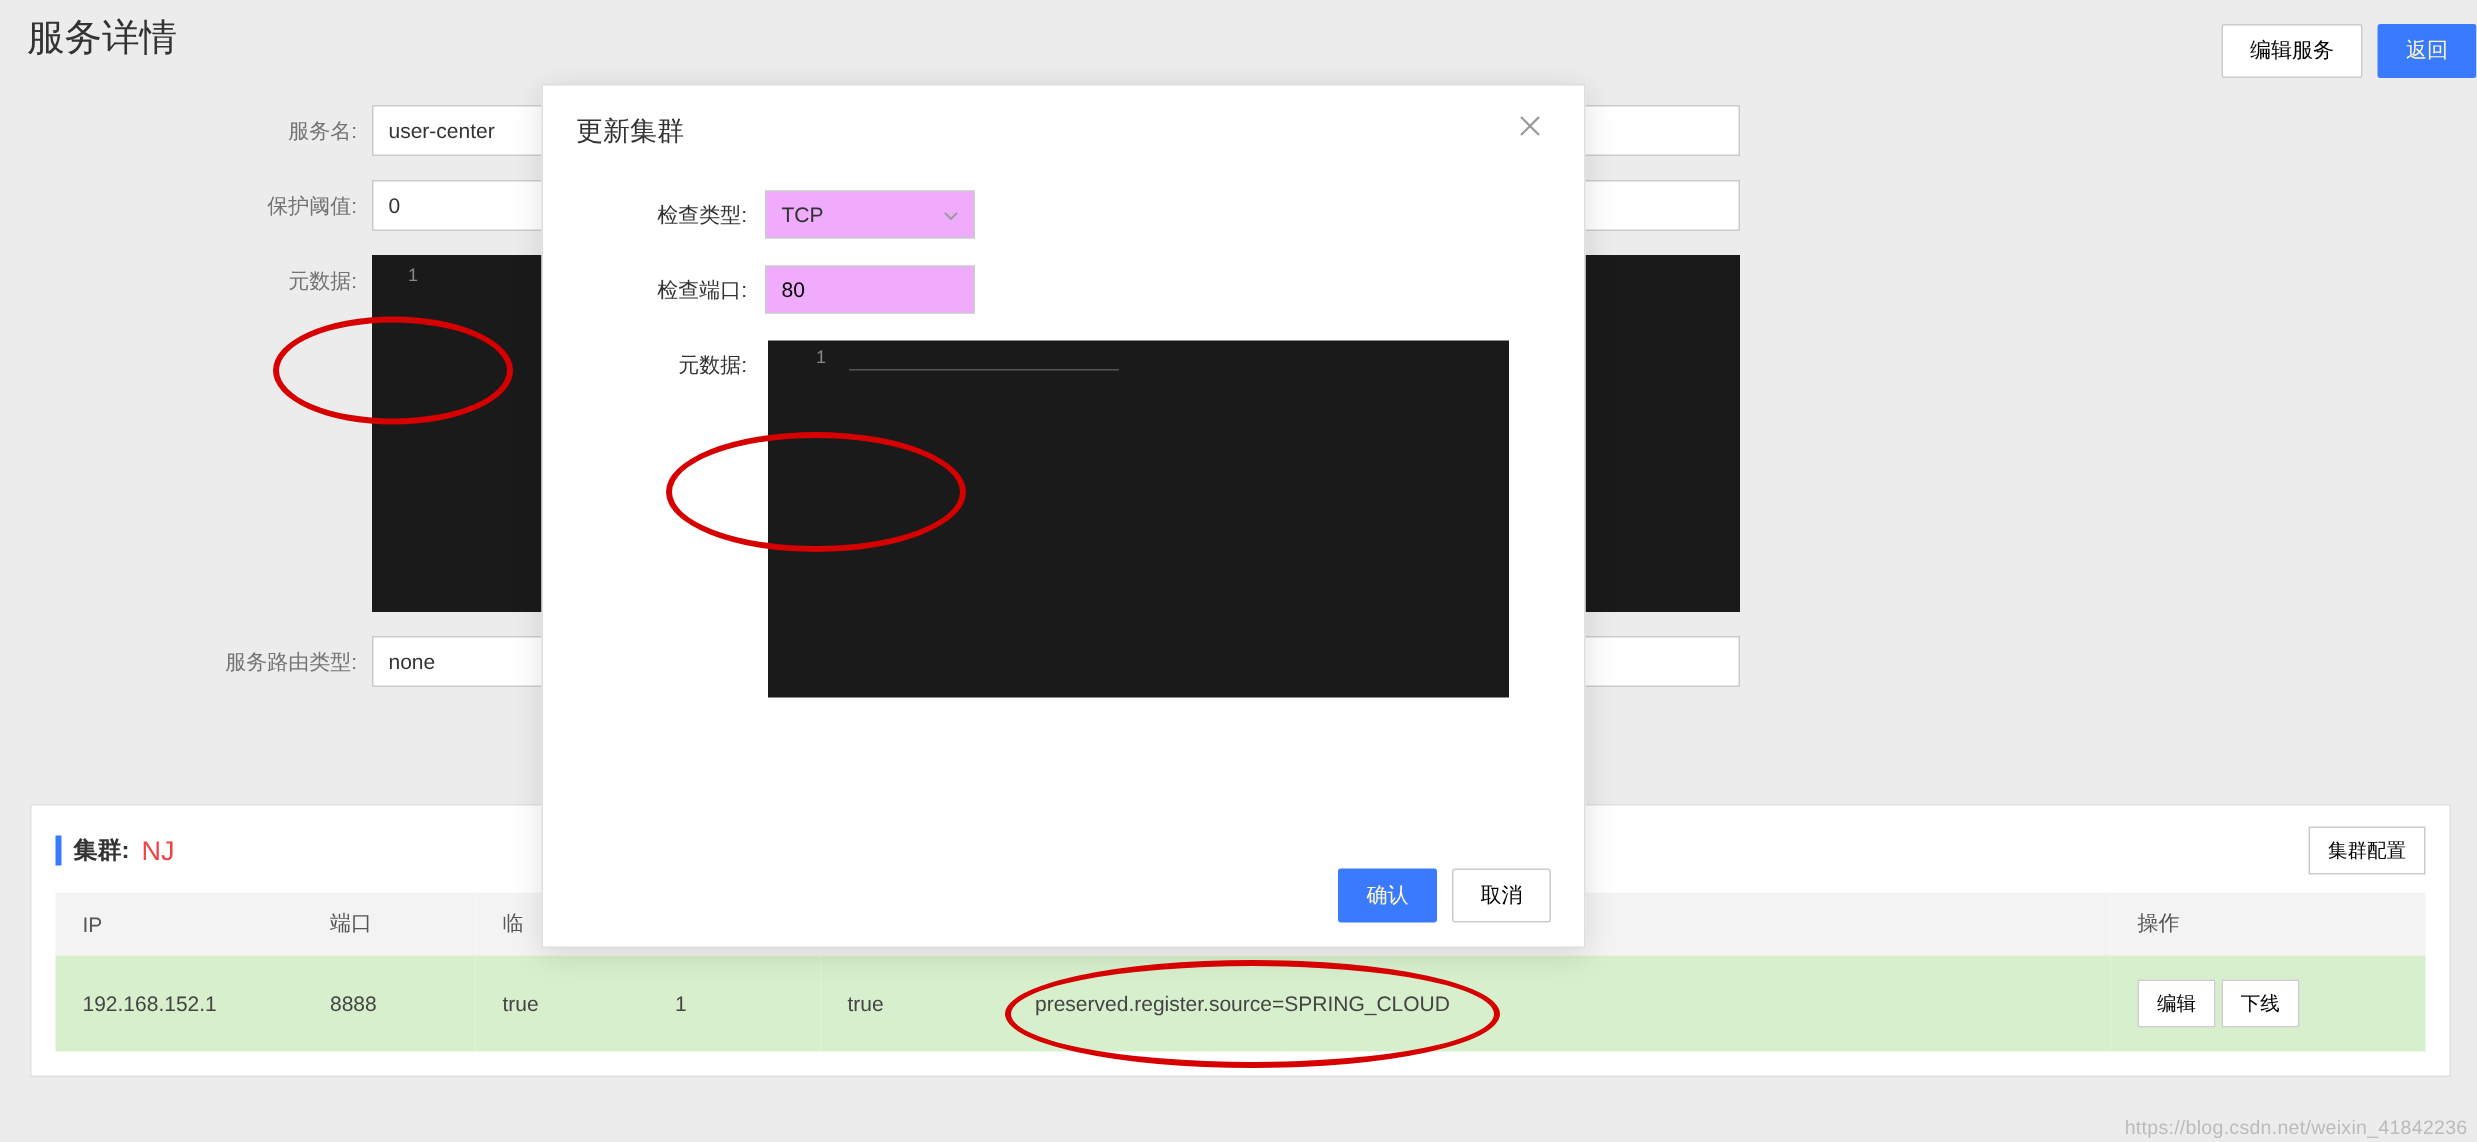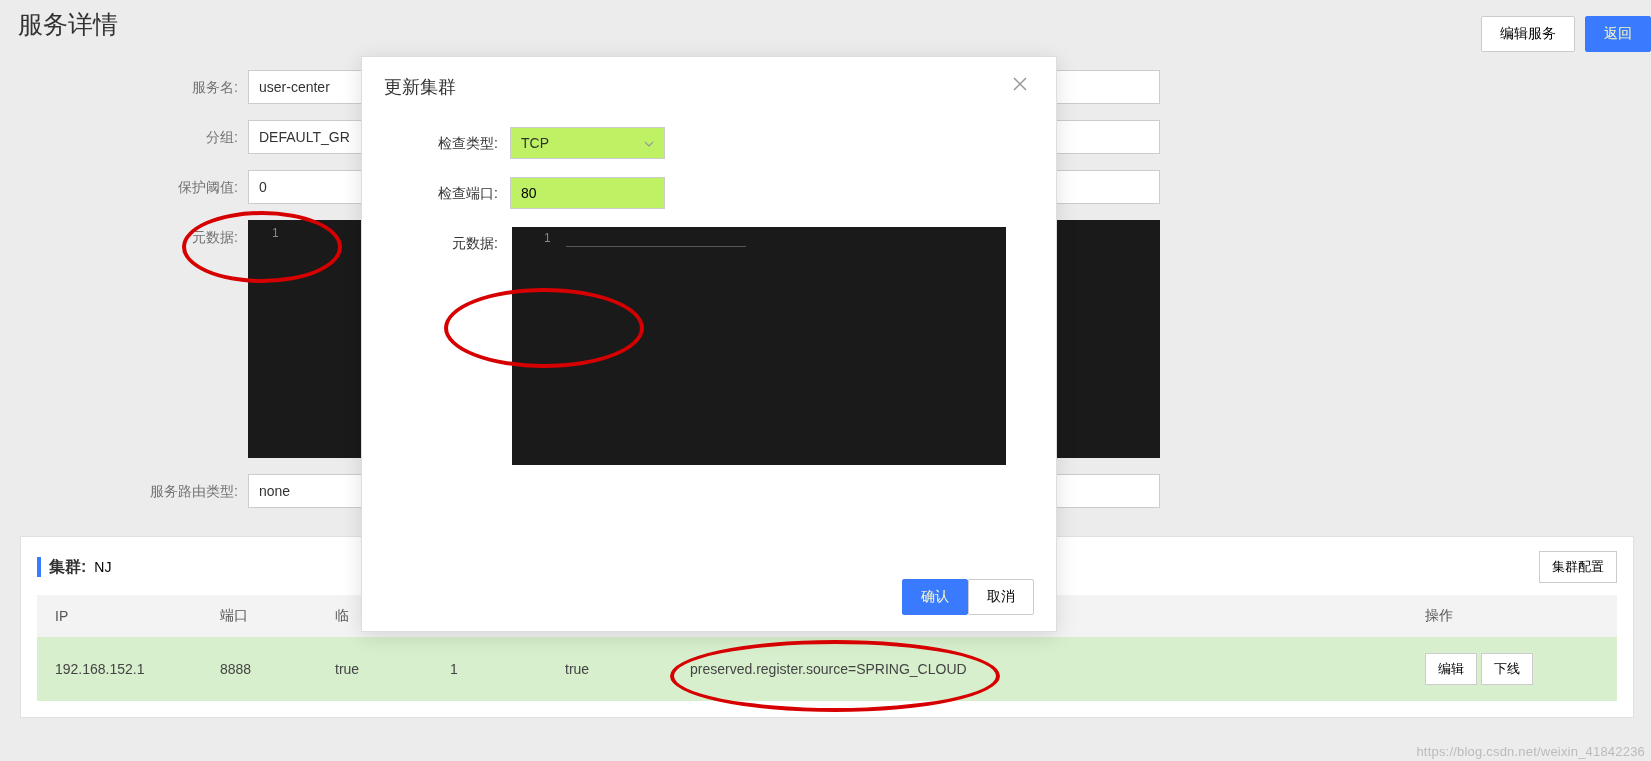--- a/index.html
+++ b/index.html
@@ -98,21 +98,21 @@
   }
   .cluster-title-wrap {
     display: flex;
     align-items: center;
     gap: 8px;
   }
   .cluster-bar {
     width: 4px; height: 20px; background: #3a7afe;
   }
   .cluster-title { font-size: 16px; font-weight: 600; }
-  .cluster-name { font-size: 14px; color: #000000; }
+  .cluster-name { font-size: 18px; color: #ef4444; }
   .btn-sm {
     border: 1px solid #ccc;
     background: #fff;
     padding: 6px 12px;
     font-size: 13px;
     cursor: pointer;
   }
 
   table.inst {
     width: 100%;
@@ -176,26 +176,26 @@
     width: 126px;
     text-align: right;
     padding-right: 12px;
     font-size: 14px;
     line-height: 32px;
   }
   .m-ctrl {
     flex: 1;
   }
   .m-select, .m-input {
-    width: 155px;
+    width: 140px;
     height: 32px;
     border: 1px solid #ccc;
     padding: 0 10px;
     font-size: 14px;
-    background: #bef264;
+    background: #f0abfc;
   }
   .m-select {
     display: flex;
     align-items: center;
     justify-content: space-between;
     cursor: pointer;
   }
   .chev {
     font-size: 12px;
     color: #999;
@@ -229,20 +229,21 @@
   .modal-editor .cursor-line {
     position: absolute;
     left: 54px; top: 0;
     width: 180px; height: 20px;
     border-bottom: 1px solid #555;
   }
   .modal-foot {
     position: absolute;
     right: 22px; bottom: 16px;
     display: flex;
+    gap: 10px;
   }
 
   
   .ellipse {
     position: absolute;
     border: 4px solid #d60000;
     border-radius: 50%;
     pointer-events: none;
   }
   .e1 { left: 182px; top: 211px; width: 160px; height: 72px; }
@@ -263,24 +264,20 @@
 <div class="page-title">服务详情</div>
 <div class="top-btns">
   <button class="btn">编辑服务</button>
   <button class="btn btn-primary">返回</button>
 </div>
 
 <div class="form-area">
   <div class="form-row">
     <div class="form-label">服务名:</div>
     <input class="form-input" value="user-center" style="">
-  </div>
-  <div class="form-row">
-    <div class="form-label">分组:</div>
-    <input class="form-input" value="DEFAULT_GR" style="">
   </div>
   <div class="form-row">
     <div class="form-label">保护阈值:</div>
     <input class="form-input" value="0" style="">
   </div>
   <div class="form-row">
     <div class="form-label">元数据:</div>
     <div class="dark-editor">
       <span class="ln">1</span>
     </div>

